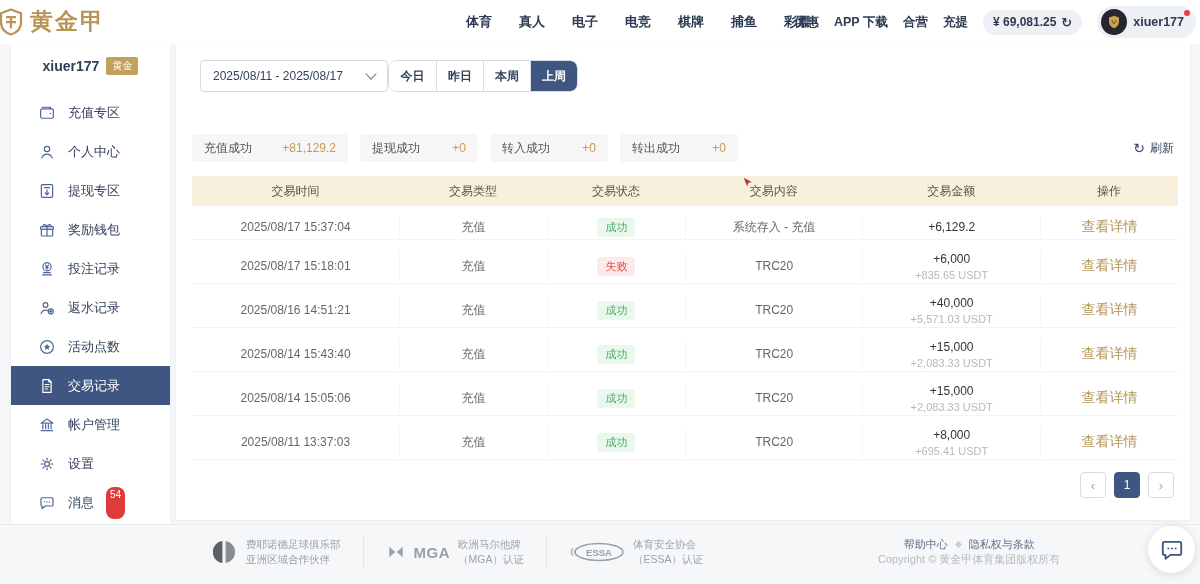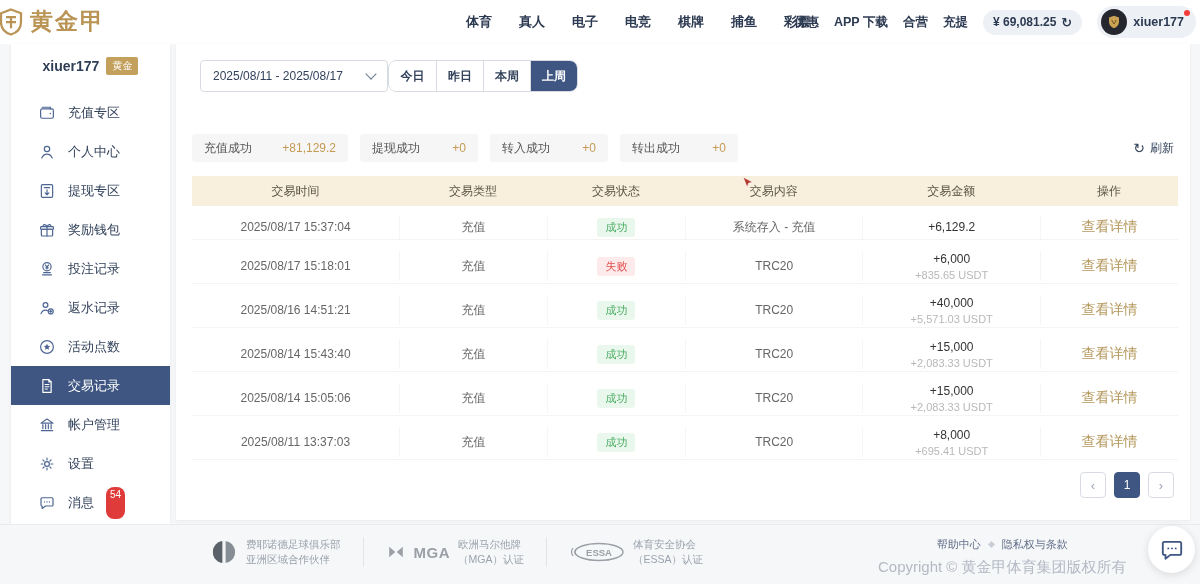--- a/index.html
+++ b/index.html
@@ -94,21 +94,21 @@
   .footer { position:absolute; left:0; top:524px; width:1200px; height:60px; background:#f6f7f9; border-top:1px solid #e9ebee; }
   .partners { position:absolute; left:210px; top:12px; display:flex; align-items:center; gap:22px; }
   .partner { display:flex; align-items:center; gap:8px; }
   .p-sep { width:1px; height:30px; background:#e2e4e8; }
   .p-text { font-size:10.5px; color:#9aa3ad; line-height:15px; }
   .p-logo-word { font-size:15px; font-weight:bold; color:#9aa0a6; letter-spacing:.5px; }
   .foot-right { position:absolute; left:878px; top:12px; text-align:center; }
   .foot-links { font-size:11px; color:#5f6e87; display:flex; align-items:center; gap:8px; justify-content:center;text-align:center; }
   .foot-links .f-link { cursor:pointer; }
   .f-diamond { width:5px; height:5px; background:#c8cdd6; transform:rotate(45deg); }
-  .copyright { font-size:15px; color:#b4bac4; margin-top:6px; }
+  .copyright { font-size:11px; color:#b4bac4; }
   .chat-float { position:absolute; right:5px; top:526px; width:47px; height:47px; border-radius:50%;
     background:#fff; box-shadow:0 2px 8px rgba(0,0,0,.12); display:flex; align-items:center; justify-content:center; cursor:pointer; }
 </style>
 </head>
 <body>
 
 <div class="topbar">
   <div class="logo">
     <svg class="logo-mark" viewBox="0 0 24 24">
       <path d="M12 2l8 3v7c0 5-3.4 8.6-8 10-4.6-1.4-8-5-8-10V5z" fill="none" stroke="#b99455" stroke-width="1.8"></path>

